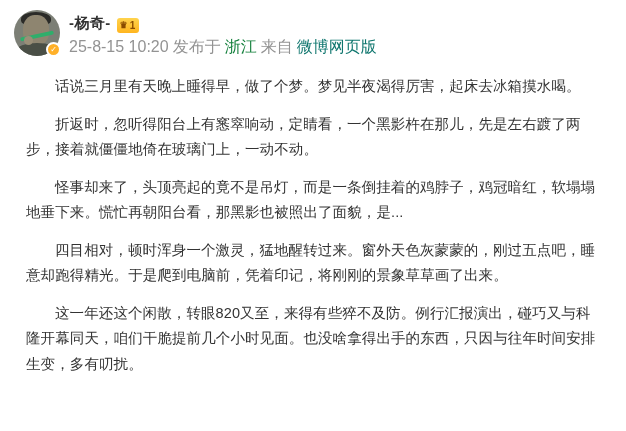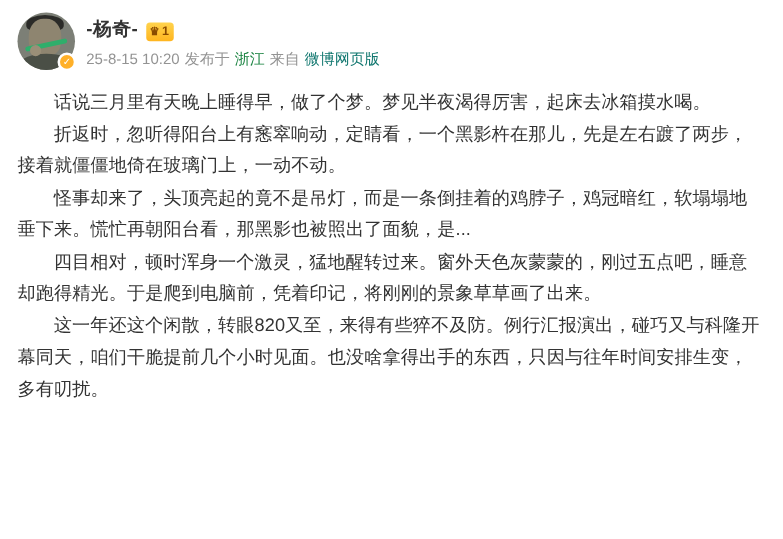--- a/index.html
+++ b/index.html
@@ -137,21 +137,21 @@
     display: inline-flex;
     align-items: center;
     font-weight: bold;
   }
   .vip-badge .crown {
     font-size: 9px;
     margin-right: 2px;
   }
   .sub-row {
     margin-top: 6px;
-    font-size: 12px;
+    font-size: 16px;
     color: #939393;
     line-height: 16px;
     display: flex;
     flex-wrap: nowrap;
   }
   .sub-row .sep {
     display: inline-block;
     width: 4px;
   }
   .sub-row .link {
@@ -162,21 +162,21 @@
     color: #15803d;
   }
   .body {
     margin-top: 8px;
     font-size: 14.5px;
     line-height: 25.5px;
     color: #333333;
     letter-spacing: 0.1px;
   }
   .body p {
-    margin: 0;
+    margin: 12px;
     text-indent: 2em;
     word-break: break-all;
   }
 </style>
 </head>
 <body>
 
 <div class="post">
 
   <div class="header">

